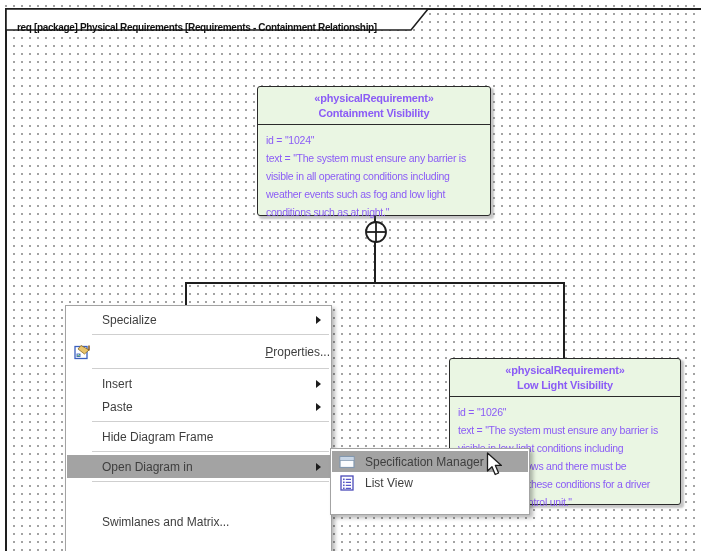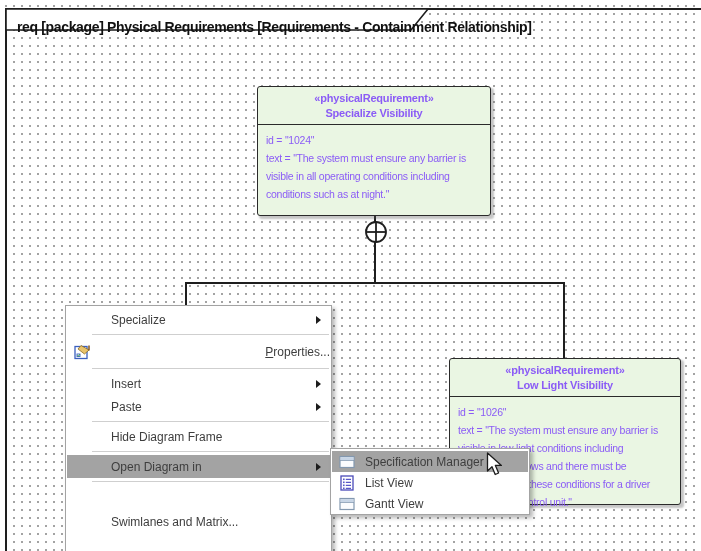--- a/index.html
+++ b/index.html
@@ -9,21 +9,21 @@
     background-image:radial-gradient(circle,#a3a3a3 0.9px,transparent 1.1px);
     background-size:8px 8px;background-position:2px 2px;
     font-family:"Liberation Sans",sans-serif;
   }
   
   .frame-top{position:absolute;left:5px;top:8px;width:696px;height:2px;background:#1e1e1e;}
   .frame-left{position:absolute;left:5px;top:8px;width:2px;height:543px;background:#1e1e1e;}
   .frame-tab{position:absolute;left:5px;top:8px;width:424px;height:23px;}
   .frame-tab-label{
     position:absolute;left:12px;top:9px;width:400px;height:21px;line-height:21px;
-    font-size:14px;font-weight:bold;letter-spacing:-0.35px;color:#111;white-space:nowrap;
+    font-size:10px;font-weight:bold;letter-spacing:-0.35px;color:#111;white-space:nowrap;
   }
   
   .req-box{
     position:absolute;background:#eaf6e3;border:1.5px solid #2a2a2a;border-radius:3px;
     box-shadow:2.5px 2.5px 2px rgba(90,90,90,0.35);color:#8b5cf6;
   }
   .req-head{
     text-align:center;font-weight:bold;font-size:11px;letter-spacing:-0.2px;
     border-bottom:1.5px solid #2a2a2a;padding:4px 2px 3px 2px;line-height:15px;
   }
@@ -42,21 +42,21 @@
   .menu{
     position:absolute;background:#ffffff;border:1px solid #a3a3a3;
     box-shadow:3px 3px 4px rgba(0,0,0,0.28);padding-top:2px;box-sizing:border-box;
   }
   #context-menu{left:65px;top:305px;width:267px;height:256px;}
   #sub-menu{left:330px;top:448px;width:200px;height:67px;}
   .menu-item{
     position:relative;display:flex;align-items:center;height:23px;margin:0 1px;
     font-size:12px;color:#3e3e3e;cursor:default;
   }
-  .menu-item .mi-label{padding-left:44px;white-space:nowrap;}
+  .menu-item .mi-label{padding-left:35px;white-space:nowrap;}
   #sub-menu .menu-item{height:21px;}
   #sub-menu .menu-item .mi-label{padding-left:33px;}
   .menu-item.highlighted{background:#a3a3a3;}
   .mi-properties{height:27px;justify-content:flex-end;}
   .mi-swimlanes-and-matrix,.mi-roadmap{height:22px;margin-top:29px;}
   .mi-kanban{height:18px;}
   .menu-sep{height:0;border-top:1px solid #cfcfcf;margin:3px 2px 3px 26px;}
   .mi-icon{position:absolute;left:7px;top:50%;transform:translateY(-50%);width:17px;height:17px;}
   .mi-arrow{
     position:absolute;right:9px;top:50%;transform:translateY(-50%);
@@ -89,26 +89,27 @@
     <svg width="26" height="26">
       <circle cx="13" cy="13" r="10" fill="#ffffff" stroke="#1e1e1e" stroke-width="1.8"></circle>
       <line x1="3" y1="13" x2="23" y2="13" stroke="#1e1e1e" stroke-width="1.8"></line>
       <line x1="13" y1="3" x2="13" y2="23" stroke="#1e1e1e" stroke-width="1.8"></line>
     </svg>
   </div>
 
   <div class="req-box" id="box-operational">
     <div class="req-head">
       <div>«physicalRequirement»</div>
-      <div>Specialize Visibility</div>
+      <div>Containment Visibility</div>
     </div>
     <div class="req-body">
         <div class="bline">id = "1024"</div>
         <div class="bline">text = "The system must ensure any barrier is</div>
         <div class="bline">visible in all operating conditions including</div>
+        <div class="bline">weather events such as fog and low light</div>
         <div class="bline">conditions such as at night."</div>
       </div>
   </div>
 
   <div class="req-box" id="box-lowlight">
     <div class="req-head">
       <div>«physicalRequirement»</div>
       <div>Low Light Visibility</div>
     </div>
     <div class="req-body">
@@ -190,30 +191,20 @@
       <rect x="4" y="7" width="1.6" height="1.6" fill="#5858c8"></rect>
       <line x1="6.8" y1="7.8" x2="12" y2="7.8" stroke="#5858c8" stroke-width="1.2"></line>
       <rect x="4" y="10" width="1.6" height="1.6" fill="#5858c8"></rect>
       <line x1="6.8" y1="10.8" x2="12" y2="10.8" stroke="#5858c8" stroke-width="1.2"></line>
       <rect x="4" y="13" width="1.6" height="1.6" fill="#5858c8"></rect>
       <line x1="6.8" y1="13.8" x2="12" y2="13.8" stroke="#5858c8" stroke-width="1.2"></line>
     </svg>
   </span>
         <span class="mi-label">List View</span>
       </div>
-      <div class="menu-item mi-gantt-view">
-        <span class="mi-icon">
-    <svg width="17" height="17" viewBox="0 0 17 17">
-      <rect x="1" y="3" width="14" height="11" fill="#fbfcfe" stroke="#8398b0" stroke-width="1.2"></rect>
-      <rect x="1.6" y="3.6" width="12.8" height="3" fill="#c7d5e6"></rect>
-      <line x1="1" y1="7" x2="15" y2="7" stroke="#8398b0" stroke-width="0.8"></line>
-    </svg>
-  </span>
-        <span class="mi-label">Gantt View</span>
-      </div>
     </div>
 
   <div id="cursor">
     <svg width="20" height="26">
       <path d="M1.5,1 L1.5,19 L6,14.8 L9.2,22.5 L12.6,21 L9.4,13.4 L15.4,13.4 Z" fill="#ffffff" stroke="#1c1c1c" stroke-width="1.3" stroke-linejoin="round"></path>
     </svg>
   </div>
 
 </div>
 

